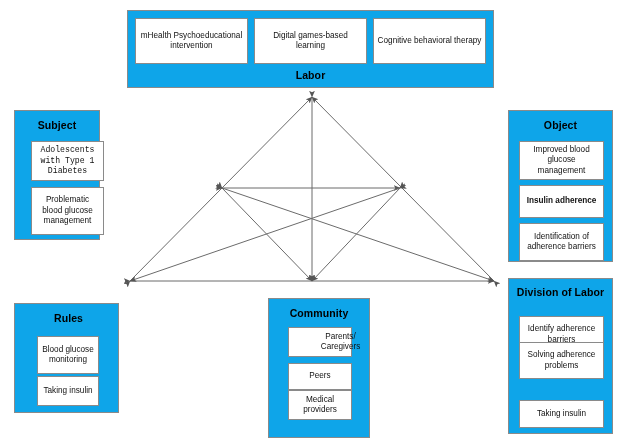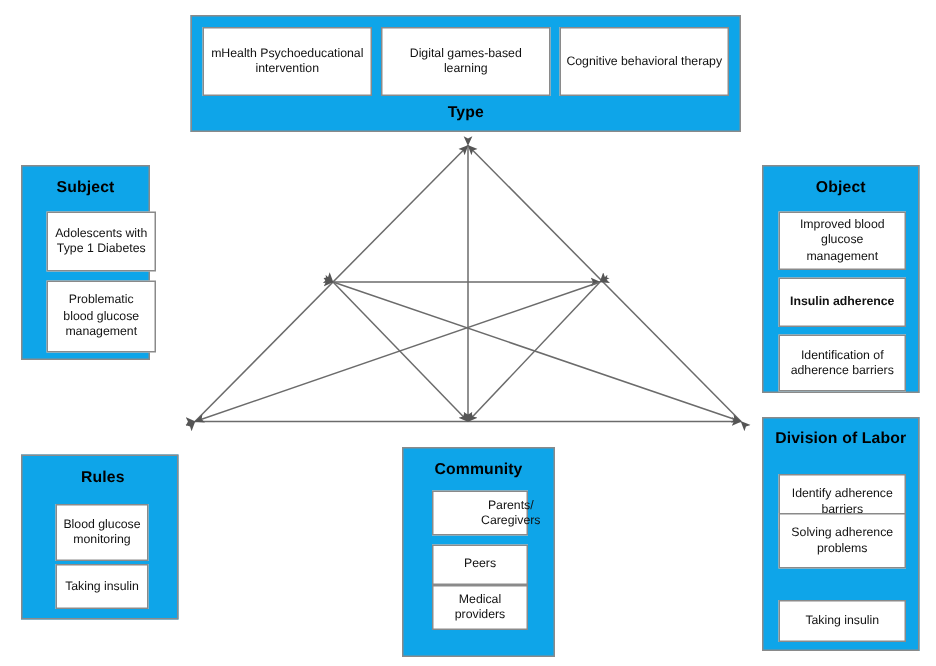--- a/index.html
+++ b/index.html
@@ -71,21 +71,21 @@
   }
   
   #subject-box {
     left: 14px;
     top: 110px;
     width: 86px;
     height: 130px;
   }
   #subject-box .node-title { position: absolute; left:0; right:0; top: 8px; }
   #subject-box .item { position: absolute; left: 16px; width: 73px; }
-  #subject-i0 { top: 30px; height: 40px; }
+  #subject-i0 { top: 30px; height: 40px; font-family: Liberation Mono, monospace; }
   #subject-i1 { top: 76px; height: 48px; }
   
   #object-box {
     left: 508px;
     top: 110px;
     width: 105px;
     height: 152px;
   }
   #object-box .node-title { position: absolute; left:0; right:0; top: 8px; }
   #object-box .item { position: absolute; left: 10px; width: 85px; }
@@ -166,21 +166,21 @@
       <line x1="400" y1="188" x2="312" y2="281"></line>
     </g>
   </svg>
 
   <div class="node-box" id="tool-box">
     <div id="tool-items">
       <div class="item">mHealth Psychoeducational intervention</div>
       <div class="item">Digital games-based learning</div>
       <div class="item">Cognitive behavioral therapy</div>
     </div>
-    <div class="node-title">Type</div>
+    <div class="node-title">Labor</div>
   </div>
 
   <div class="node-box" id="subject-box">
     <div class="node-title">Subject</div>
     <div class="item" id="subject-i0">Adolescents with Type 1 Diabetes</div>
     <div class="item" id="subject-i1">Problematic blood glucose management</div>
   </div>
 
   <div class="node-box" id="object-box">
     <div class="node-title">Object</div>

